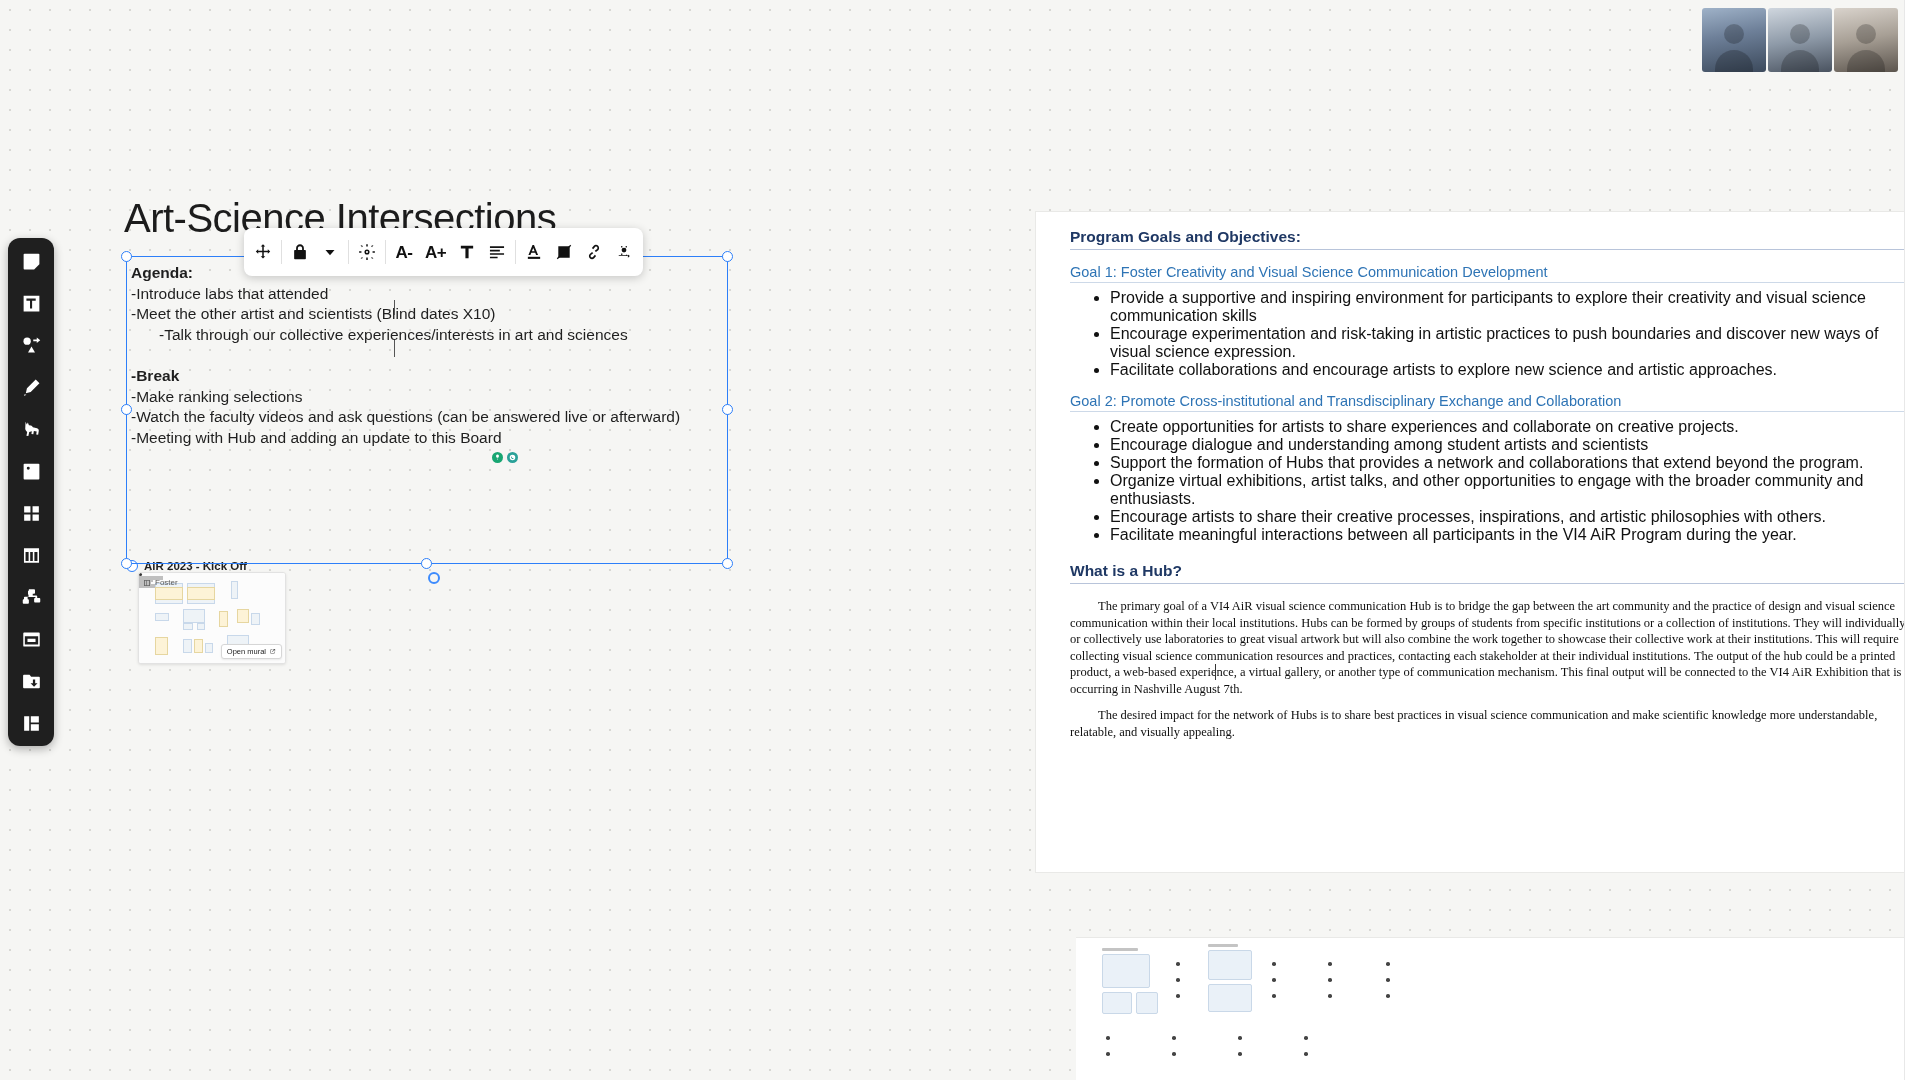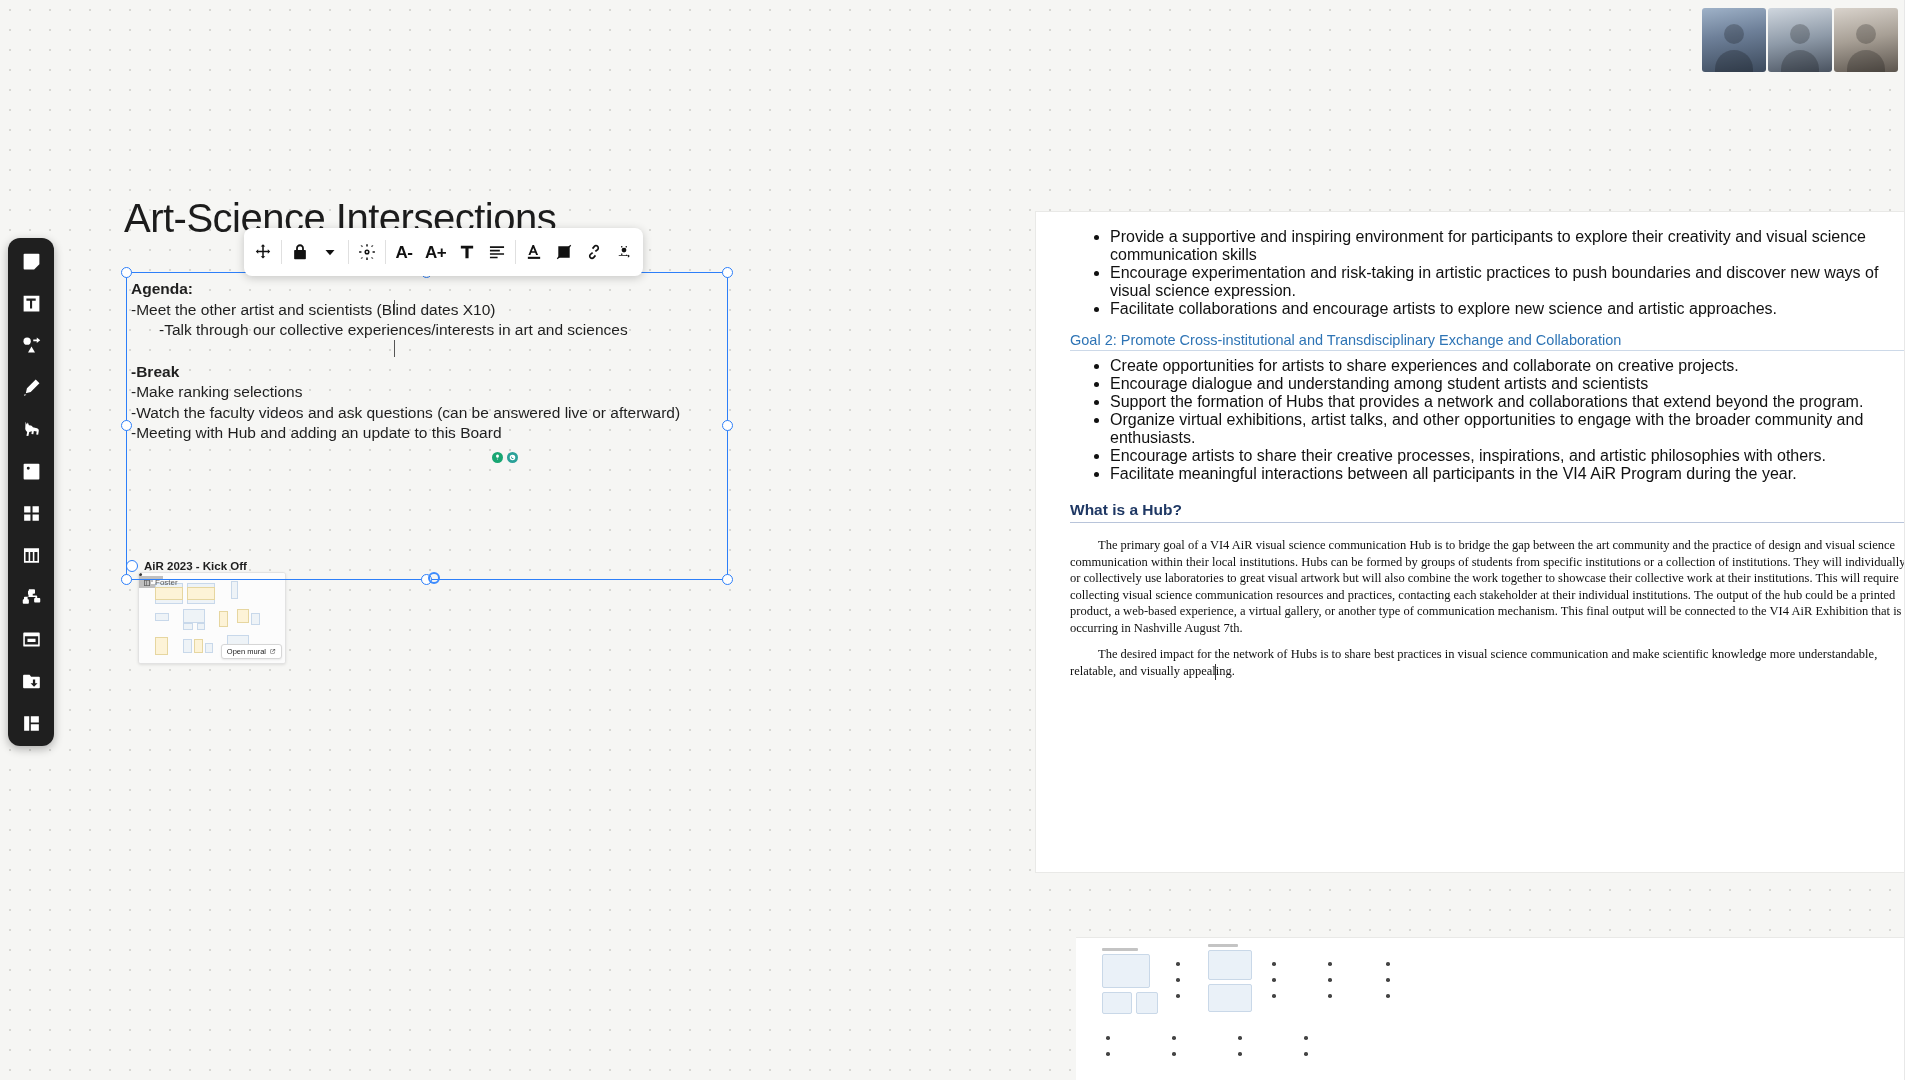--- a/index.html
+++ b/index.html
@@ -82,21 +82,21 @@
     color: #1c1c1c;
     letter-spacing: -.5px;
     white-space: nowrap;
     font-weight: 400;
     z-index: 10;
   }
 
   
   #agenda-box {
     position: absolute;
-    left: 126px; top: 272px;
+    left: 126px; top: 256px;
     width: 602px; height: 308px;
     border: 1.6px solid #2d7ff9;
     z-index: 20;
     padding: 6px 0 0 4px;
     font-size: 15.5px;
     color: #1f1f1f;
     line-height: 20.5px;
   }
   #agenda-box .ag-h { font-weight: 700; }
   #agenda-box .ag-l { white-space: nowrap; }
@@ -520,20 +520,21 @@
       <svg viewBox="0 0 24 24">
           <circle cx="12" cy="9.4" r="3.2"></circle>
           <path d="M8.2 4h1.6v2H8.2V4zm6 0h1.6v2h-1.6V4zM8.2 14h1.6v2H8.2v-2zM5 17.4h12.4l-2.4-2.4v1.4H5v1zM17.2 19.6l2.6-2.2-2.6-2.2v4.4z"></path>
         </svg>
     </div>
 
   </div>
 
   <div id="agenda-box">
     <div class="ag-h ag-l">Agenda:</div>
+    <div class="ag-l">-Introduce labs that attended</div>
     <div class="ag-l">-Meet the other artist and scientists (Blind dates X10)</div>
     <div class="ag-l ag-indent">-Talk through our collective experiences/interests in art and sciences</div>
     <div class="ag-gap"></div>
     <div class="ag-h ag-l">-Break</div>
     <div class="ag-l">-Make ranking selections</div>
     <div class="ag-l">-Watch the faculty videos and ask questions (can be answered live or afterward)</div>
     <div class="ag-l">-Meeting with Hub and adding an update to this Board</div>
 
     <div class="handle h-nw"></div>
     <div class="handle h-ne"></div>
@@ -609,21 +610,23 @@
   <div id="mural-sub-row">
     <svg viewBox="0 0 24 24">
       <path d="M3 3h18v18H3V3zm2.6 2.6v12.8h4.2V5.6H5.6zm6.2 0v12.8h6.6V5.6h-6.6z"></path>
     </svg>
     <span id="mural-sub">Foster</span>
   </div>
 
   <div id="doc-panel">
     <div id="doc-inner">
 
-
+      <div class="doc-h1">Program Goals and Objectives:</div>
+
+      <div class="doc-goal">Goal 1: Foster Creativity and Visual Science Communication Development</div>
       <ul class="doc-ul">
         <li>Provide a supportive and inspiring environment for participants to explore their creativity and visual science communication skills</li>
         <li>Encourage experimentation and risk-taking in artistic practices to push boundaries and discover new ways of visual science expression.</li>
         <li>Facilitate collaborations and encourage artists to explore new science and artistic approaches.</li>
       </ul>
 
       <div class="doc-goal">Goal 2: Promote Cross-institutional and Transdisciplinary Exchange and Collaboration</div>
       <ul class="doc-ul">
         <li>Create opportunities for artists to share experiences and collaborate on creative projects.</li>
         <li>Encourage dialogue and understanding among student artists and scientists</li>

